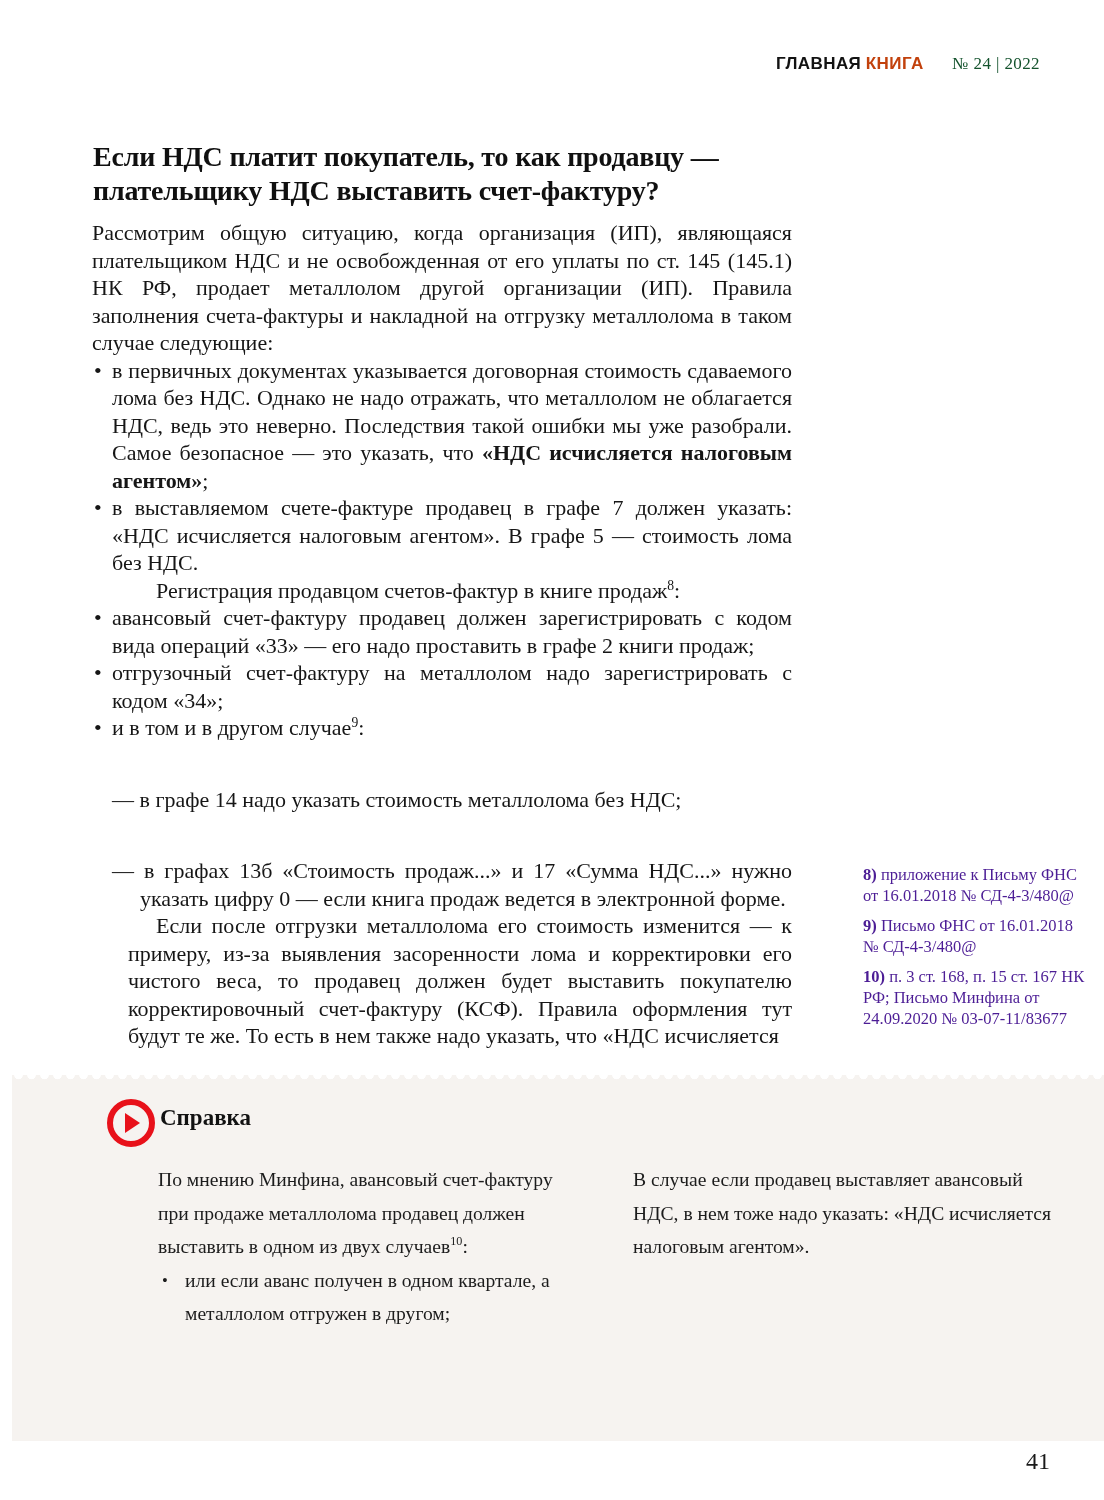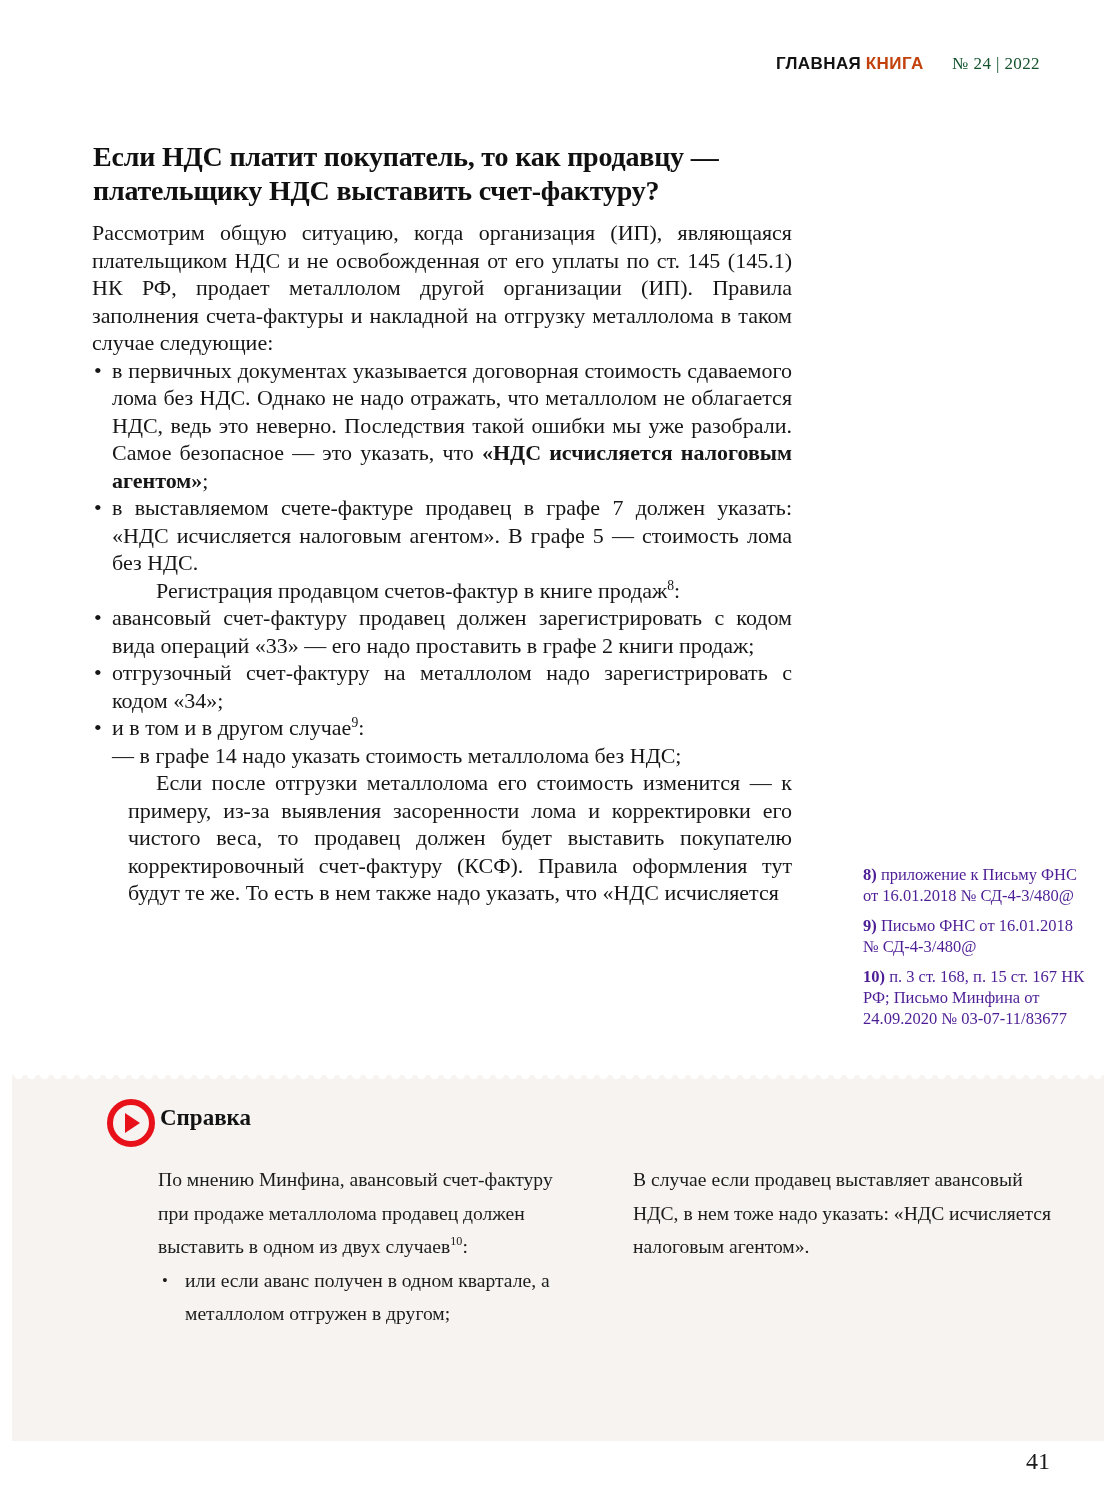--- a/index.html
+++ b/index.html
@@ -24,21 +24,21 @@
   .body-col{
     position:absolute;left:92px;top:219px;width:700px;
     font-size:22px;line-height:27.5px;text-align:justify;hyphens:auto;
   }
   .body-col p{margin:0;}
   .body-col p.indented{text-indent:28px;margin-left:36px;}
   .body-col ul{margin:0;padding:0;list-style:none;}
   .body-col li{position:relative;padding-left:20px;}
   .body-col li::before{content:"\2022";position:absolute;left:2px;top:0;}
   .body-col b{font-weight:bold;}
-  .dash-item{padding-left:28px;text-indent:-28px;}
+  .dash-item{padding-left:28px;text-indent:-28px;margin-top:44px;}
   sup{font-size:.62em;line-height:0;vertical-align:super;}
   
   .footnotes{
     position:absolute;left:823px;top:864px;width:228px;
     font-size:16.5px;line-height:21px;color:#4c1d95;text-align:left;margin-left:40px;
   }
   .footnotes p{margin:0 0 9px 0;}
   .footnotes .fn-num{font-weight:bold;}
   
   .spravka{
@@ -103,20 +103,21 @@
     <p class="indented">
       <span>Регистрация продавцом счетов-фактур в книге продаж</span><sup>8</sup><span>:</span>
     </p>
 
     <ul>
       <li>авансовый счет-фактуру продавец должен зарегистрировать с кодом вида операций «33» — его надо проставить в графе 2 книги продаж;</li>
       <li>отгрузочный счет-фактуру на металлолом надо зарегистрировать с кодом «34»;</li>
       <li>
         <span>и в том и в другом случае</span><sup>9</sup><span>:</span>
         <div class="dash-item">— в графе 14 надо указать стоимость металлолома без НДС;</div>
+        <div class="dash-item">— в графах 13б «Стоимость продаж...» и 17 «Сумма НДС...» нужно указать цифру 0 — если книга продаж ведется в электронной форме.</div>
       </li>
     </ul>
 
     <p class="indented">Если после отгрузки металлолома его стоимость изменится — к примеру, из-за выявления засоренности лома и корректировки его чистого веса, то продавец должен будет выставить покупателю корректировочный счет-фактуру (КСФ). Правила оформления тут будут те же. То есть в нем также надо указать, что «НДС исчисляется</p>
   </div>
 
   <aside class="footnotes">
     <p>
       <span class="fn-num">8)</span>
       <span>приложение к Письму ФНС от 16.01.2018 № СД-4-3/480@</span>

